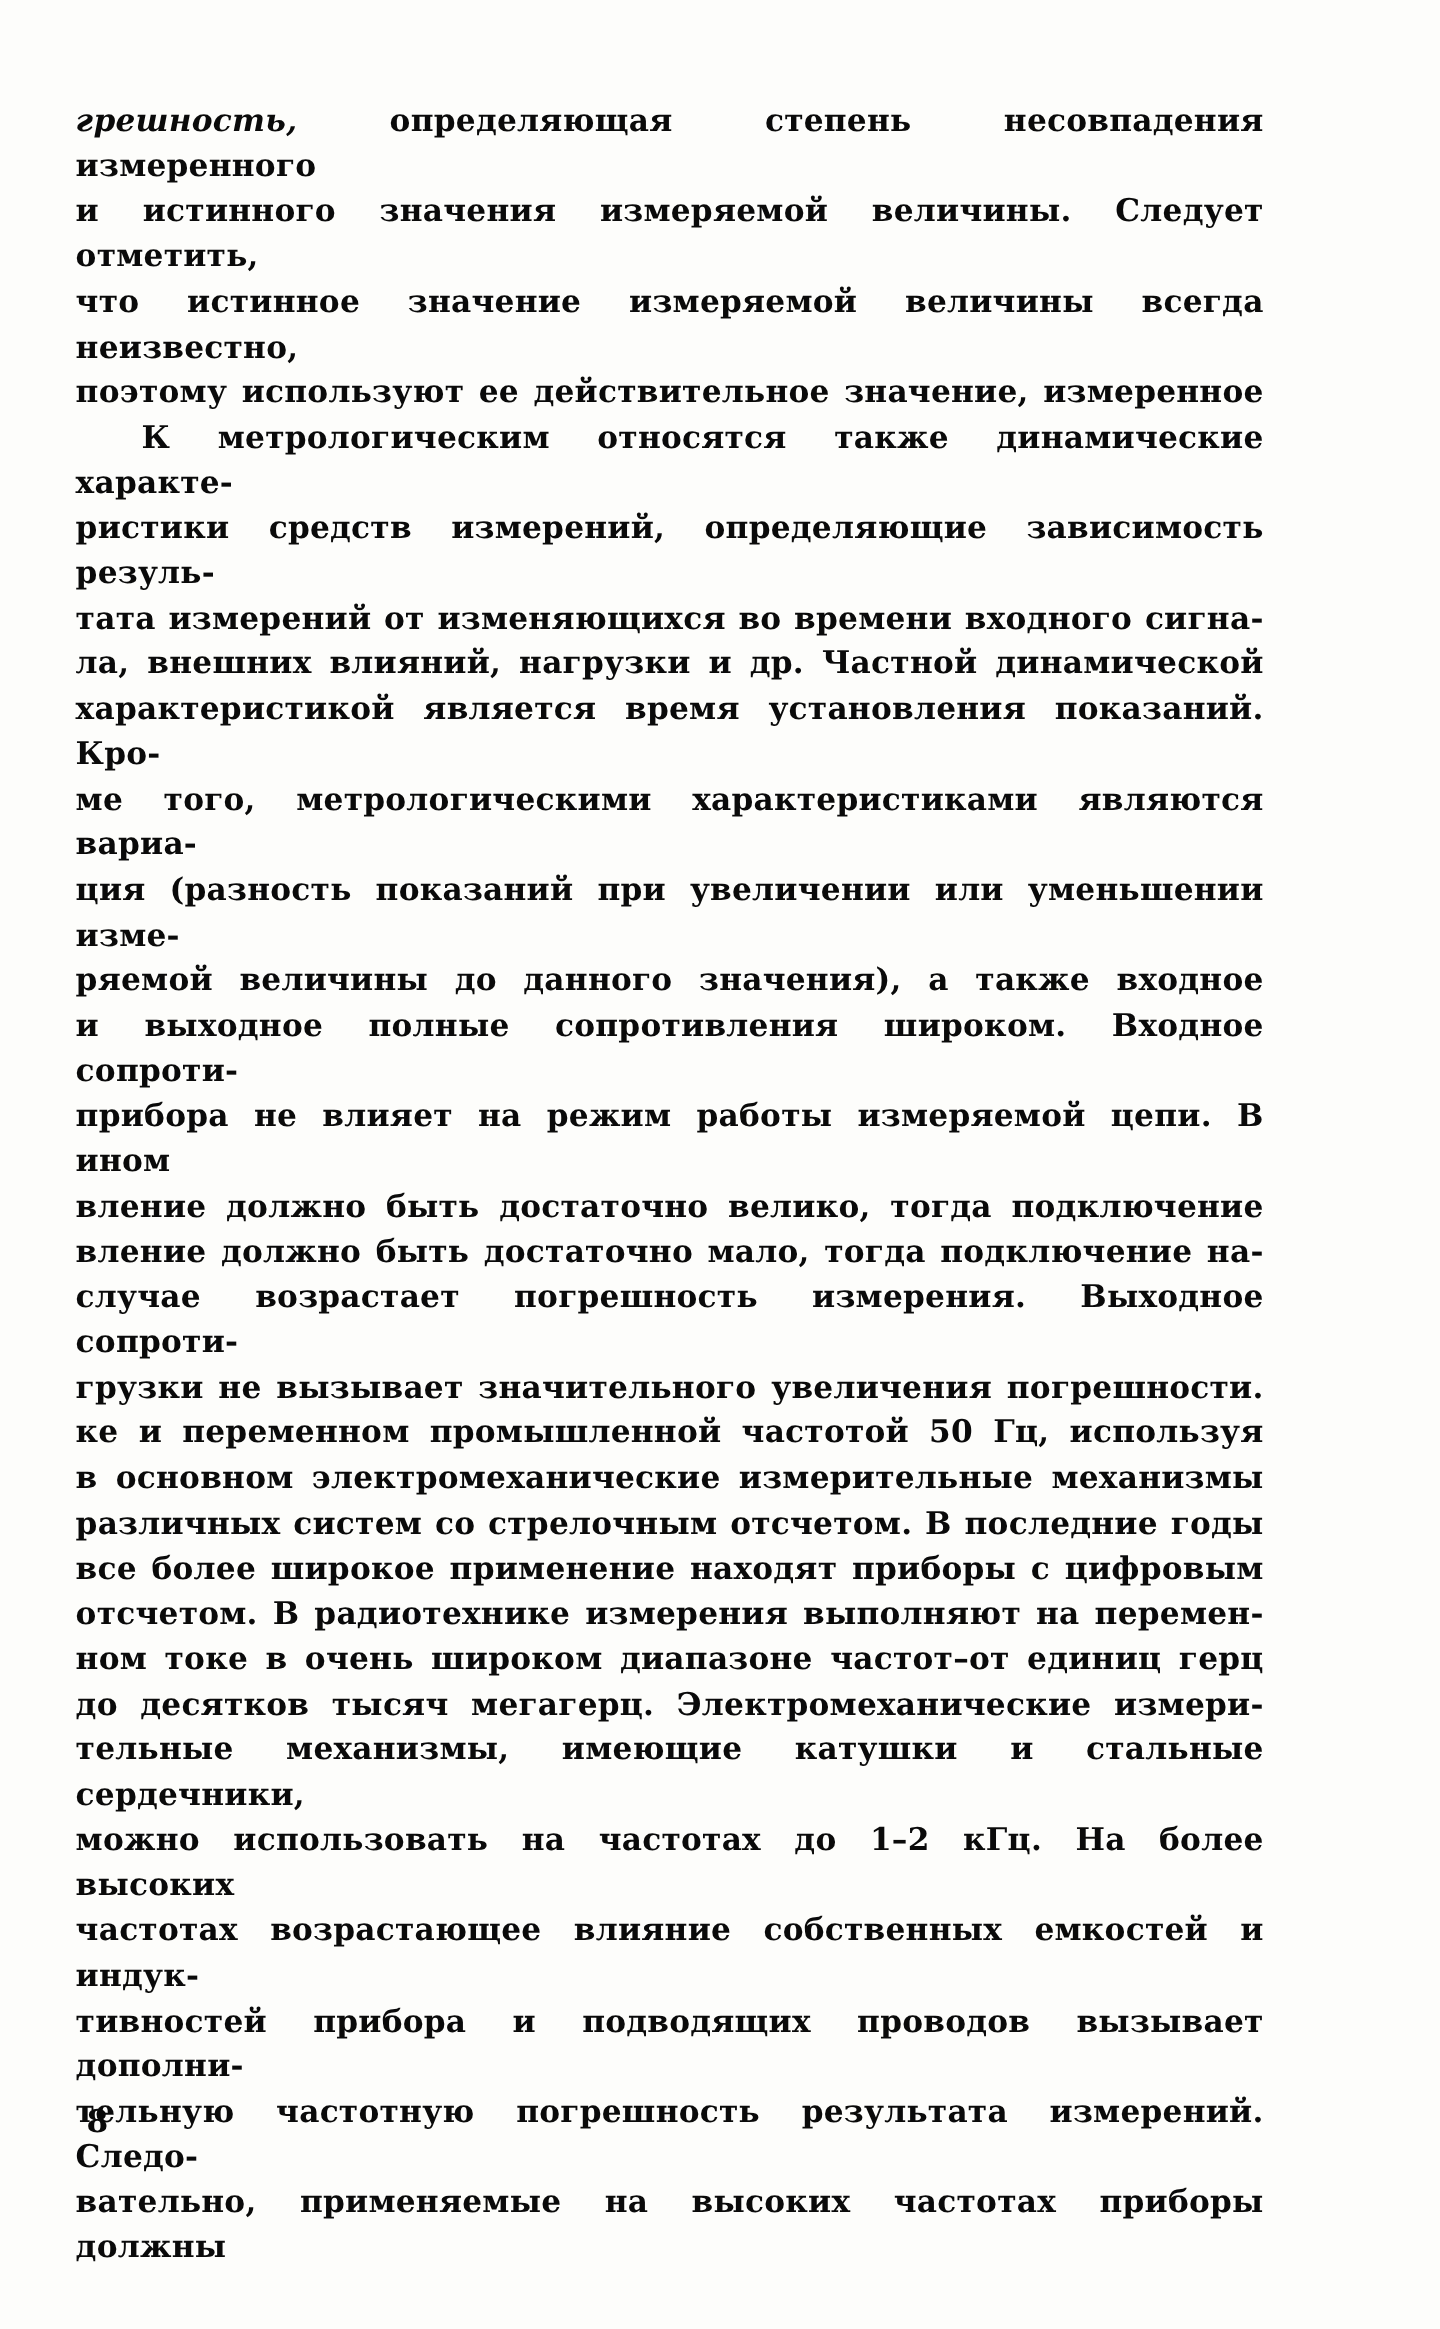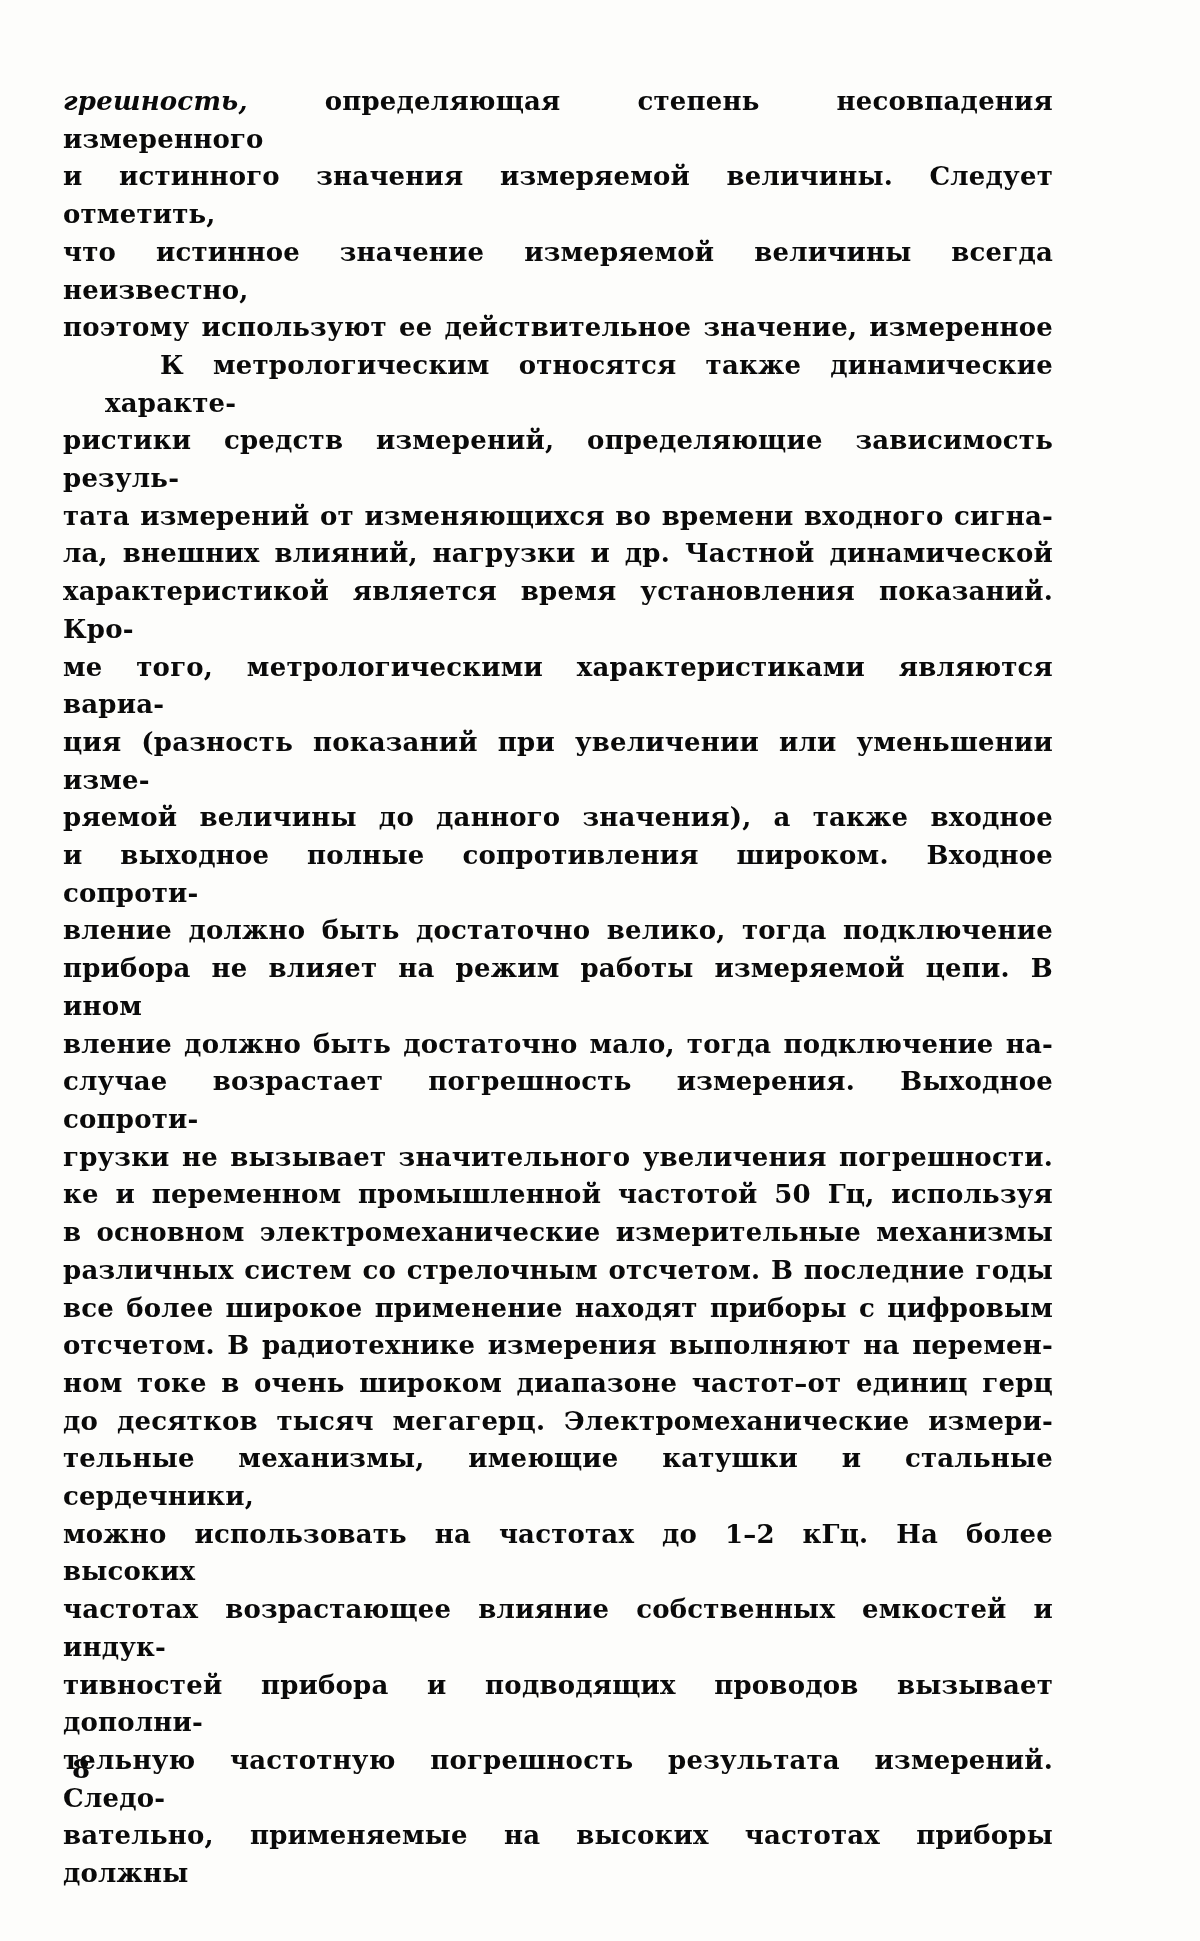--- a/index.html
+++ b/index.html
@@ -35,21 +35,20 @@
     font-weight: 700;
     line-height: 37.7px;
     letter-spacing: 0.2px;
     text-align: justify;
     text-align-last: justify;
     -moz-text-align-last: justify;
     word-spacing: 1px;
   }
   .line.indent {
     text-indent: 55px;
-    margin-left: 42px;
   }
   .line.end {
     text-align-last: left;
     -moz-text-align-last: left;
   }
   .ital {
     font-style: italic;
   }
   .page-number {
     position: absolute;
@@ -74,22 +73,22 @@
       <div class="para">
         <div class="line indent">К метрологическим относятся также динамические характе-</div>
         <div class="line">ристики средств измерений, определяющие зависимость резуль-</div>
         <div class="line">тата измерений от изменяющихся во времени входного сигна-</div>
         <div class="line">ла, внешних влияний, нагрузки и др. Частной динамической</div>
         <div class="line">характеристикой является время установления показаний. Кро-</div>
         <div class="line">ме того, метрологическими характеристиками являются вариа-</div>
         <div class="line">ция (разность показаний при увеличении или уменьшении изме-</div>
         <div class="line">ряемой величины до данного значения), а также входное</div>
         <div class="line">и выходное полные сопротивления широком. Входное сопроти-</div>
+        <div class="line">прибора не влияет на режим работы измеряемой цепи. В ином</div>
         <div class="line">вление должно быть достаточно велико, тогда подключение</div>
-        <div class="line">прибора не влияет на режим работы измеряемой цепи. В ином</div>
         <div class="line">вление должно быть достаточно мало, тогда подключение на-</div>
         <div class="line">случае возрастает погрешность измерения. Выходное сопроти-</div>
         <div class="line">грузки не вызывает значительного увеличения погрешности.</div>
       </div>
       <div class="para">
         <div class="line">ке и переменном промышленной частотой 50 Гц, используя</div>
         <div class="line">в основном электромеханические измерительные механизмы</div>
         <div class="line">различных систем со стрелочным отсчетом. В последние годы</div>
         <div class="line">все более широкое применение находят приборы с цифровым</div>
         <div class="line">отсчетом. В радиотехнике измерения выполняют на перемен-</div>

